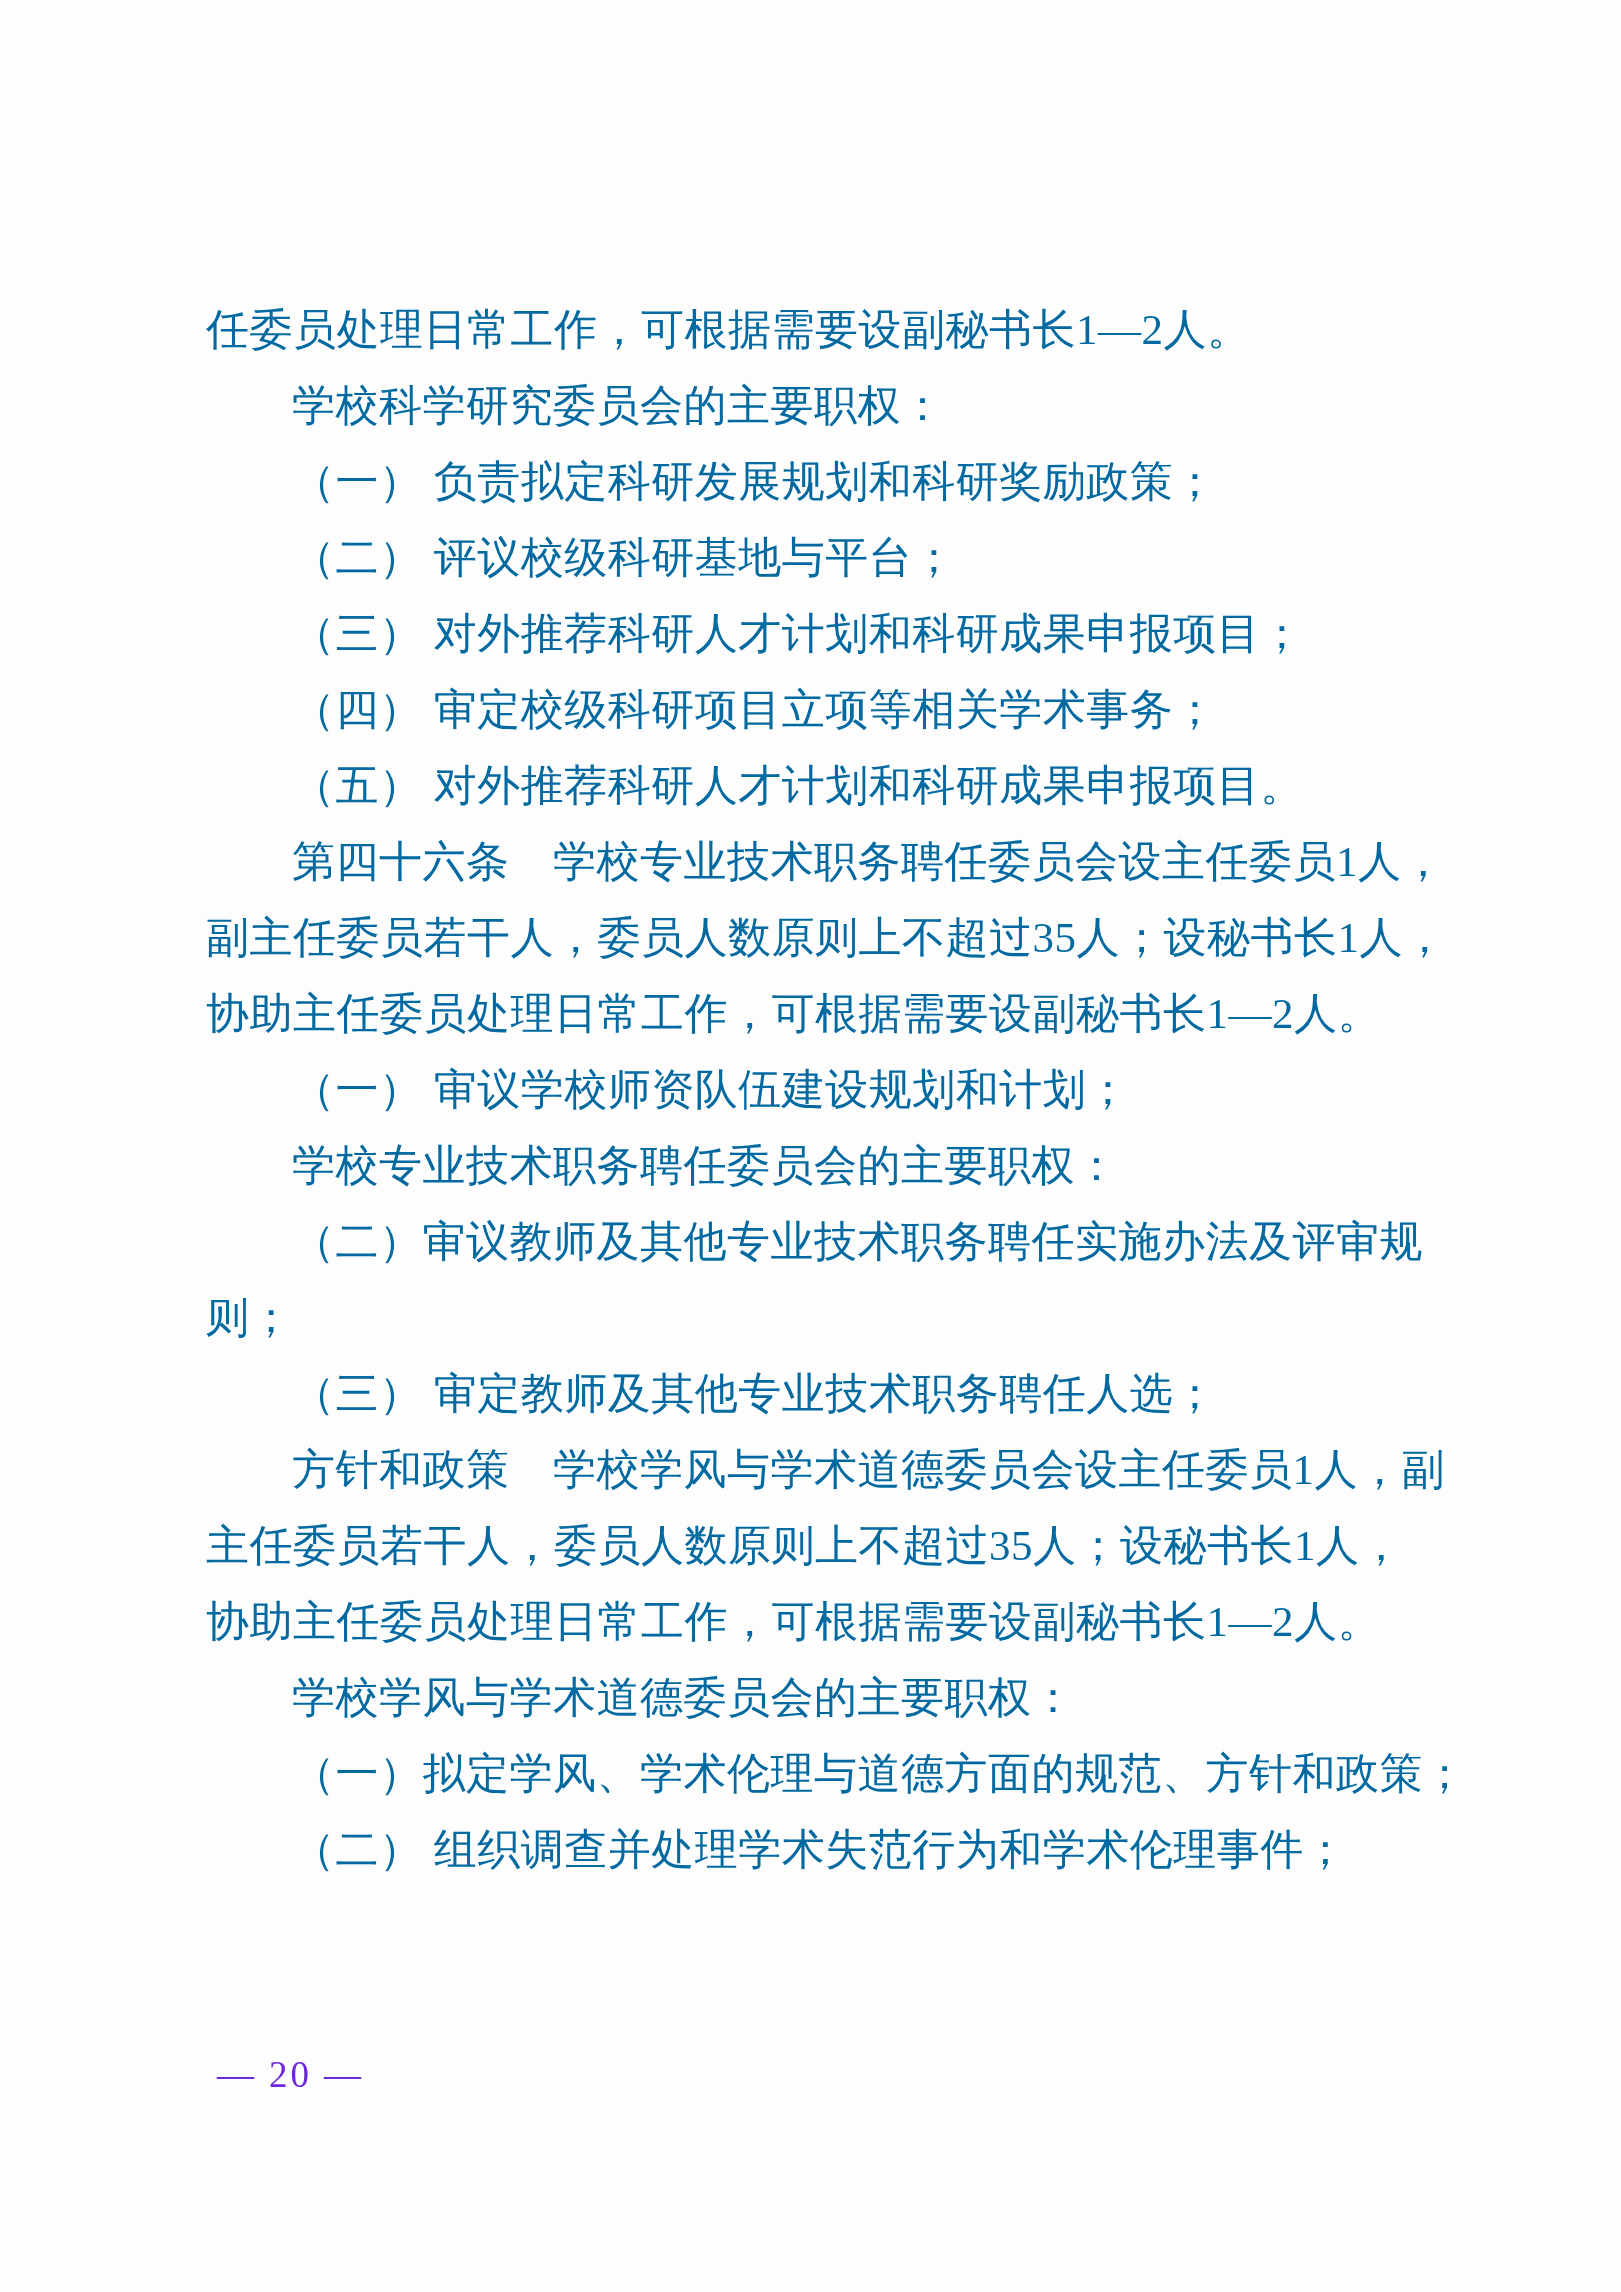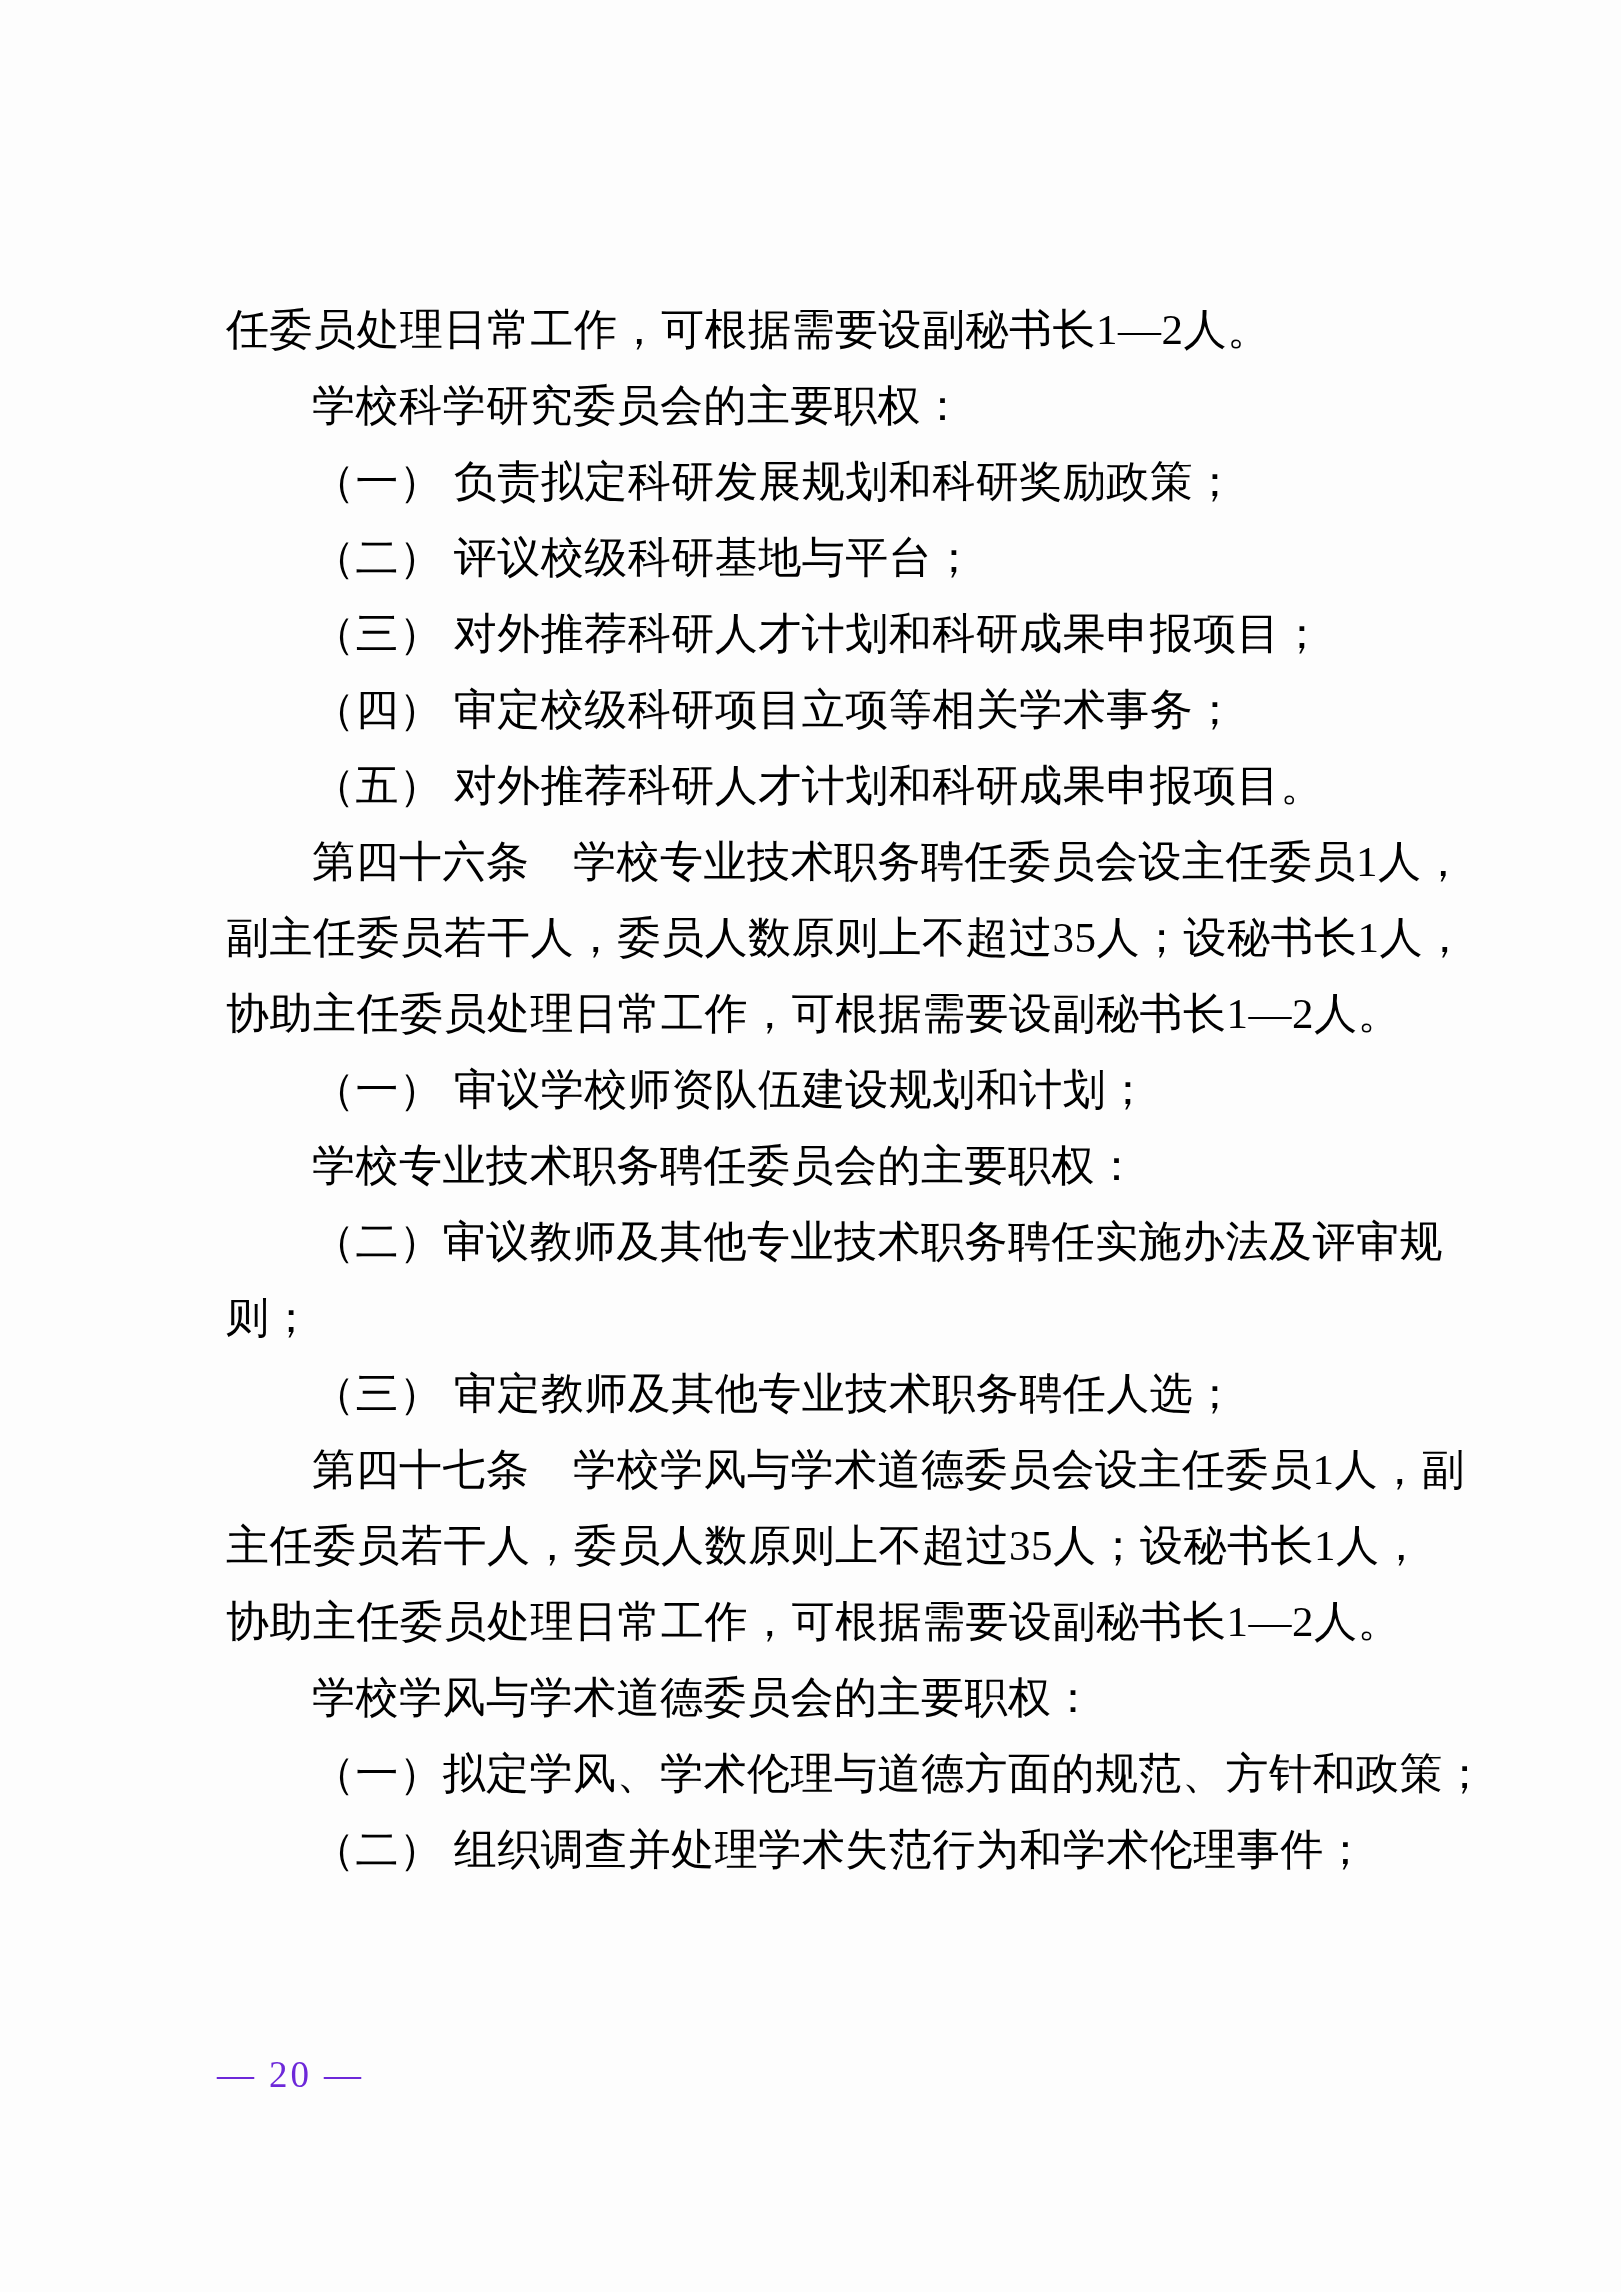--- a/index.html
+++ b/index.html
@@ -17,24 +17,24 @@
     position: absolute;
     left: 0;
     top: 0;
     width: 1621px;
     height: 2293px;
     background: #fdfdfd;
     overflow: hidden;
   }
   .content {
     position: absolute;
-    left: 226px;
+    left: 206px;
     top: 292px;
     width: 1200px;
-    color: #000000;
+    color: #0369a1;
   }
   .line {
     height: 76px;
     line-height: 76px;
     font-size: 43px;
     white-space: nowrap;
     letter-spacing: 0.5px;
   }
   .ind {
     text-indent: 86px;
@@ -62,21 +62,21 @@
     <div class="line ind">（四） 审定校级科研项目立项等相关学术事务；</div>
     <div class="line ind">（五） 对外推荐科研人才计划和科研成果申报项目。</div>
     <div class="line ind">第四十六条　学校专业技术职务聘任委员会设主任委员1人，</div>
     <div class="line">副主任委员若干人，委员人数原则上不超过35人；设秘书长1人，</div>
     <div class="line">协助主任委员处理日常工作，可根据需要设副秘书长1—2人。</div>
     <div class="line ind">（一） 审议学校师资队伍建设规划和计划；</div>
     <div class="line ind">学校专业技术职务聘任委员会的主要职权：</div>
     <div class="line ind">（二）审议教师及其他专业技术职务聘任实施办法及评审规</div>
     <div class="line">则；</div>
     <div class="line ind">（三） 审定教师及其他专业技术职务聘任人选；</div>
-    <div class="line ind">第四十七条　学校学风与学术道德委员会设主任委员1人，副</div>
+    <div class="line ind">方针和政策　学校学风与学术道德委员会设主任委员1人，副</div>
     <div class="line">主任委员若干人，委员人数原则上不超过35人；设秘书长1人，</div>
     <div class="line">协助主任委员处理日常工作，可根据需要设副秘书长1—2人。</div>
     <div class="line ind">学校学风与学术道德委员会的主要职权：</div>
     <div class="line ind">（一）拟定学风、学术伦理与道德方面的规范、方针和政策；</div>
     <div class="line ind">（二） 组织调查并处理学术失范行为和学术伦理事件；</div>
   </div>
   <div class="footer">— 20 —</div>
 </div>
 
 

